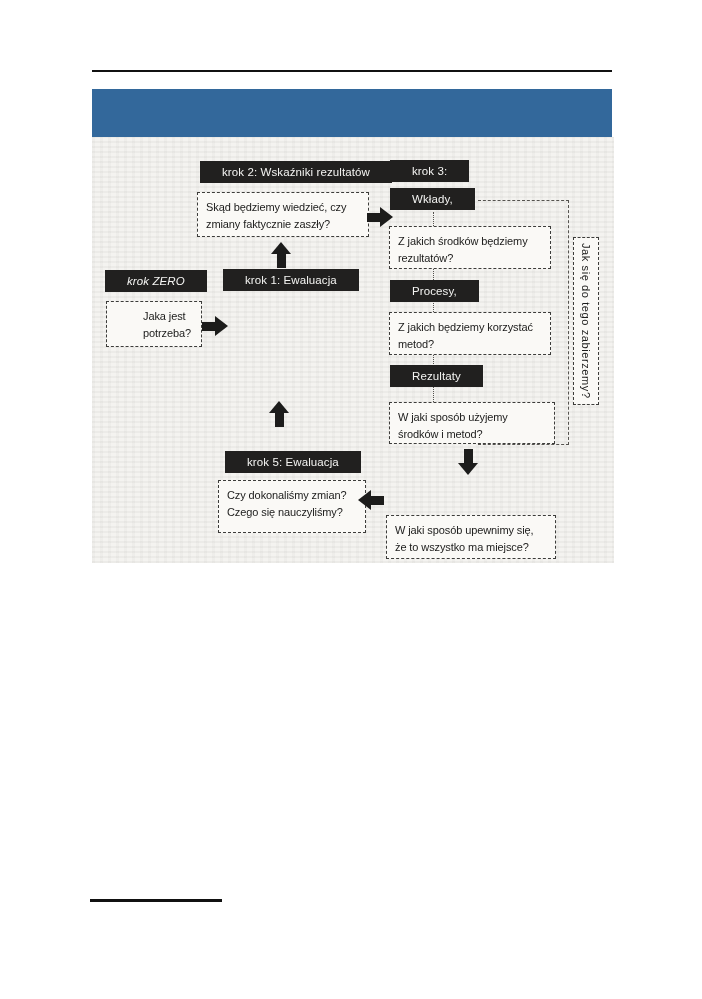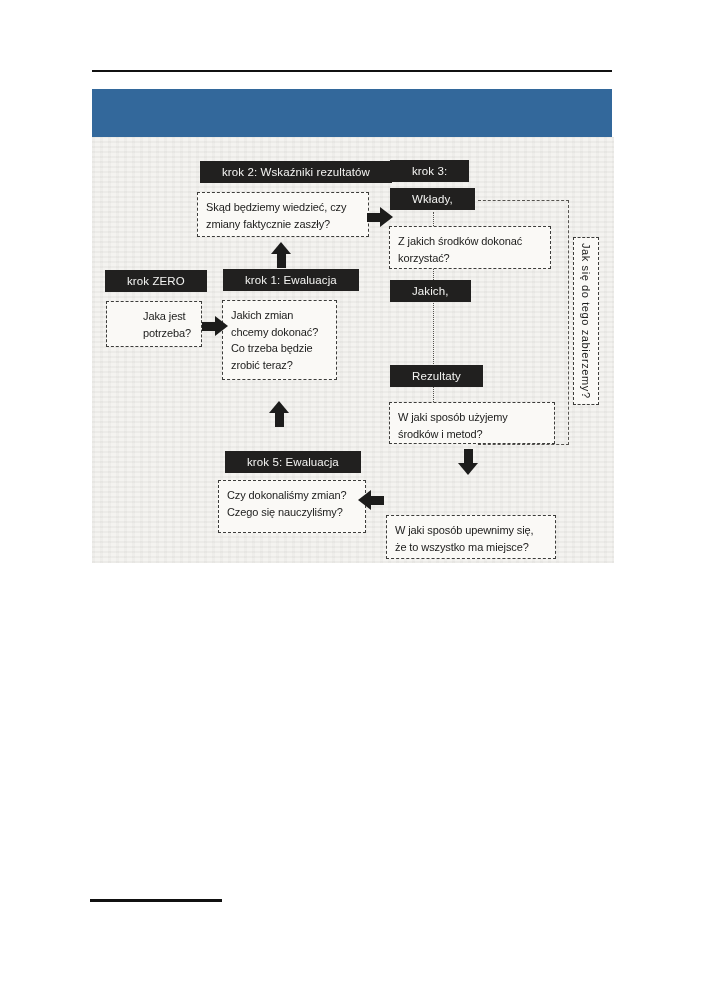--- a/index.html
+++ b/index.html
@@ -40,21 +40,21 @@
 
   .connector{position:absolute;left:341px;top:75px;width:0;height:192px;border-left:1px dotted #55534f;z-index:1;}
   .bracket{position:absolute;left:386px;top:63px;width:90px;height:243px;
            border:1px dashed #55534f;border-left:none;z-index:0;}
   .vlabel{position:absolute;left:481px;top:100px;width:24px;height:166px;
           border:1px dashed #3c3c3a;background:#faf9f6;z-index:2;
           display:flex;align-items:center;justify-content:center;
           writing-mode:vertical-rl;font-size:11px;letter-spacing:0.6px;color:#1b1b1a;}
 
   
-  #b0{left:13px;top:133px;}   #d0{left:14px;top:164px;width:96px;height:46px;padding-left:36px;}
+  #b0{left:13px;top:133px;font-style:italic;}   #d0{left:14px;top:164px;width:96px;height:46px;padding-left:36px;}
   #b1{left:131px;top:132px;}  #d1{left:130px;top:163px;width:115px;height:80px;}
   #b2{left:108px;top:24px;}   #d2{left:105px;top:55px;width:172px;height:45px;}
   #b3{left:298px;top:23px;}   
   #b3a{left:298px;top:51px;text-align:center;}  #d3a{left:297px;top:89px;width:162px;height:43px;}
   #b3b{left:298px;top:143px;} #d3b{left:297px;top:175px;width:162px;height:43px;}
   #b3c{left:298px;top:228px;} #d3c{left:297px;top:265px;width:166px;height:42px;}
   #b4{left:298px;top:341px;}  #d4{left:294px;top:378px;width:170px;height:44px;}
   #b5{left:133px;top:314px;}  #d5{left:126px;top:343px;width:148px;height:53px;}
 
   #a0r{left:110px;top:179px;} #a1u{left:179px;top:105px;}
@@ -71,29 +71,29 @@
 
   <div class="diagram">
 
     <div class="connector"></div>
     <div class="bracket"></div>
 
     <div class="blk" id="b0">krok ZERO</div>
     <div class="dsh" id="d0">Jaka jest potrzeba?</div>
 
     <div class="blk" id="b1">krok 1: Ewaluacja</div>
-    <div class="dsh" id="d1">Jakich zmian chcemy dokonać? Co trzeba będzie zrobić teraz?</div>
 
     <div class="blk" id="b2">krok 2: Wskaźniki rezultatów</div>
     <div class="dsh" id="d2">Skąd będziemy wiedzieć, czy zmiany faktycznie zaszły?</div>
 
     <div class="blk" id="b3">krok 3:</div>
     <div class="blk" id="b3a">Wkłady,</div>
-    <div class="dsh" id="d3a">Z jakich środków dokonać korzystać?</div>
-    <div class="blk" id="b3b">Jakich,</div>
+    <div class="dsh" id="d3a">Z jakich środków będziemy rezultatów?</div>
+    <div class="blk" id="b3b">Procesy,</div>
+    <div class="dsh" id="d3b">Z jakich będziemy korzystać metod?</div>
     <div class="blk" id="b3c">Rezultaty</div>
     <div class="dsh" id="d3c">W jaki sposób użyjemy środków i metod?</div>
 
     <div class="dsh" id="d4">W jaki sposób upewnimy się, że to wszystko ma miejsce?</div>
 
     <div class="blk" id="b5">krok 5: Ewaluacja</div>
     <div class="dsh" id="d5">Czy dokonaliśmy zmian? Czego się nauczyliśmy?</div>
 
     <div class="vlabel">Jak się do tego zabierzemy?</div>
 

